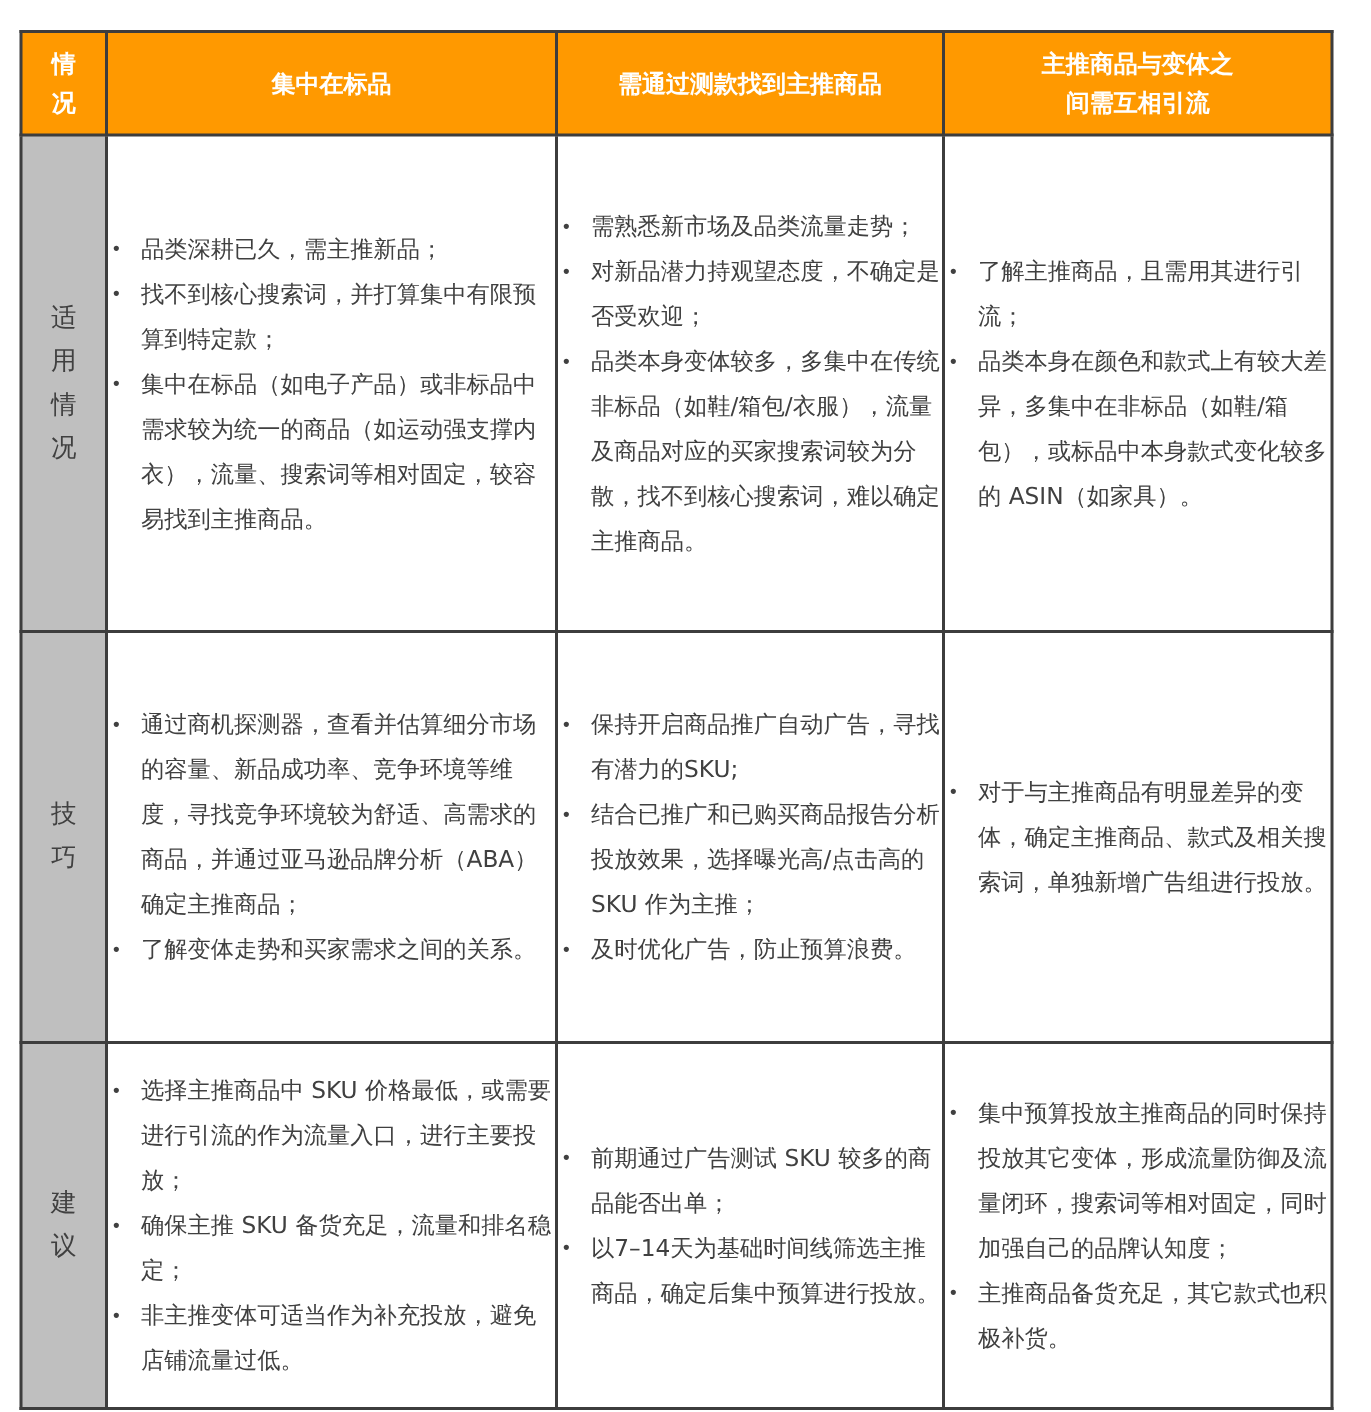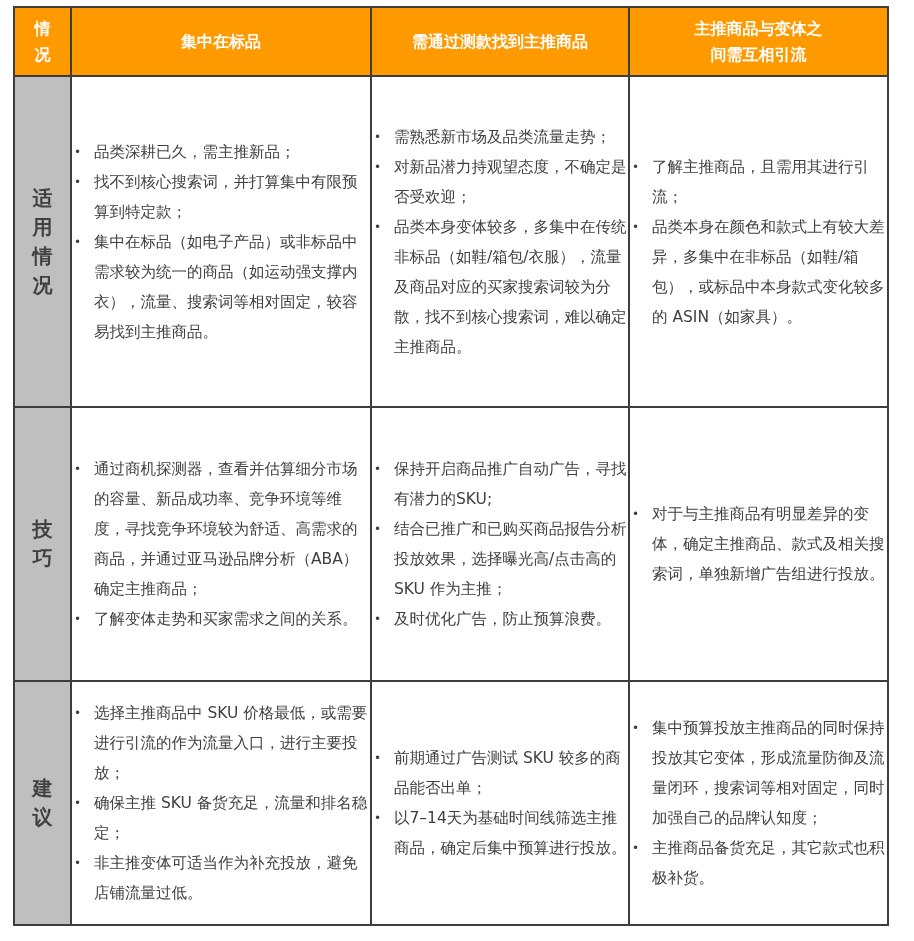--- a/index.html
+++ b/index.html
@@ -10,21 +10,21 @@
     body {
       width: 914px;
       height: 941px;
       position: relative;
       font-family: "DejaVu Sans", "Liberation Sans", sans-serif;
       overflow: hidden;
     }
     table.comparison {
       position: absolute;
       left: 13px;
-      top: 6px;
+      top: 20px;
       width: 874px;
       border-collapse: collapse;
       table-layout: fixed;
     }
     table.comparison td, table.comparison th {
       border: 2px solid #3d3d3d;
       padding: 0;
       vertical-align: middle;
     }
     col.c0 { width: 57px; }
@@ -48,22 +48,22 @@
     .vert {
       display: inline-block;
       width: 1.1em;
       white-space: normal;
       word-break: break-all;
       text-align: center;
     }
     td.row-label {
       background: #bfbfbf;
       color: #404040;
-      font-weight: bold;
-      font-size: 20px;
+      font-weight: normal;
+      font-size: 17px;
       line-height: 29px;
       text-align: center;
       margin-top: 24px;
     }
     td.cell {
       background: #ffffff;
       color: #404040;
       font-size: 15.5px;
       line-height: 30px;
       padding: 4px 8px 4px 12px;

